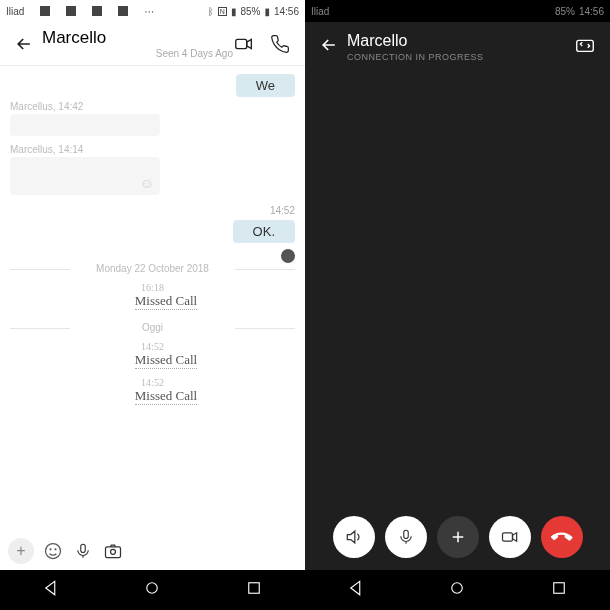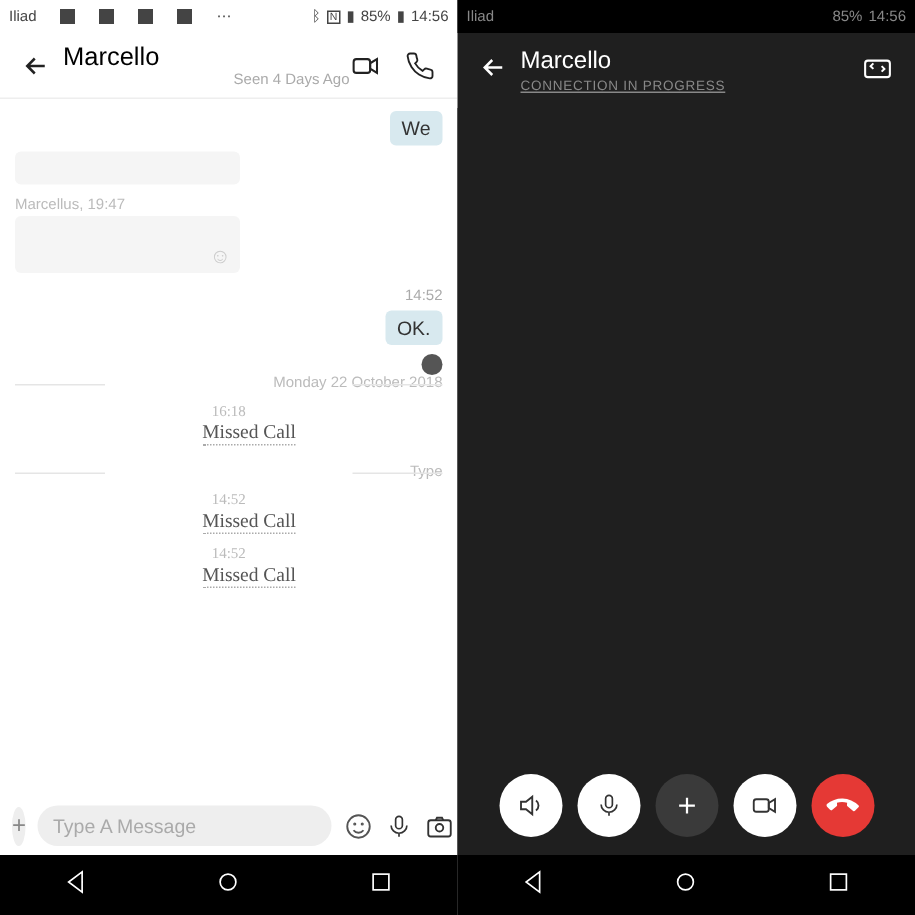--- a/index.html
+++ b/index.html
@@ -21,27 +21,27 @@
     .header-l { display: flex; align-items: center; padding: 6px 10px; border-bottom: 1px solid #eee; }
     .back-btn { width: 28px; height: 28px; display: flex; align-items: center; justify-content: center; }
     .title-block { flex: 1; padding-left: 4px; }
     .title-name { font-size: 17px; color: #000; font-weight: 400; }
     .title-sub { font-size: 10px; color: #aaa; text-align: right; }
     .header-icons { display: flex; gap: 14px; align-items: center; padding-right: 4px; }
     .hicon { width: 22px; height: 22px; display: flex; align-items: center; justify-content: center; }
 
     
     .chat { flex: 1; overflow: hidden; padding: 4px 10px; font-size: 12px; color: #999; }
-    .bubble-out { background: #d8e9ef; border-radius: 4px; padding: 4px 8px; font-size: 13px; color: #333; float: right; clear: both; margin: 4px 0; }
+    .bubble-out { background: #d8e9ef; border-radius: 4px; padding: 4px 20px; font-size: 13px; color: #333; float: right; clear: both; margin: 4px 0; }
     .meta-line { font-size: 10px; color: #bbb; clear: both; margin: 8px 0 2px; }
     .bubble-in { background: #f5f5f5; border-radius: 4px; padding: 10px; width: 150px; min-height: 22px; clear: both; margin-bottom: 4px; position: relative; }
     .emoji-r { position: absolute; right: 6px; bottom: 4px; color: #ccc; font-size: 14px; }
     .time-r { text-align: right; font-size: 10px; color: #aaa; clear: both; padding-top: 6px; }
     .avatar-sm { width: 14px; height: 14px; border-radius: 50%; background: #555; float: right; clear: both; margin-top: 2px; }
-    .date-sep { text-align: right; font-size: 10px; color: #bbb; margin: 12px 0 6px; position: relative; clear: both; }
+    .date-sep { text-align: center; font-size: 10px; color: #bbb; margin: 12px 0 6px; position: relative; clear: both; }
     .date-sep:before, .date-sep:after { content:''; position:absolute; top:50%; width:60px; border-top:1px solid #e5e5e5; }
     .date-sep:before{ left:0; } .date-sep:after{ right:0; }
     .call-entry { text-align: center; clear: both; margin: 8px 0; font-family: Liberation Serif, serif; }
     .call-time { font-size: 10px; color: #bbb; }
     .call-label { font-size: 13px; color: #555; border-bottom: 1px dotted #aaa; display: inline-block; margin-left: 27px; }
 
     
     .compose { display: flex; align-items: center; padding: 6px 8px; gap: 8px; border-top: 1px solid #fff; }
     .plus { width: 26px; height: 26px; border-radius: 50%; background: #eee; display: flex; align-items: center; justify-content: center; color: #888; font-size: 16px; }
     .msg-input { flex: 1; background: #eee; border: none; border-radius: 14px; padding: 6px 10px; font-size: 13px; color: #888; }
@@ -49,21 +49,21 @@
     .ci { width: 22px; height: 22px; display:flex; align-items:center; justify-content:center; }
 
     
     .navbar { height: 40px; background: #000; display: flex; align-items: center; justify-content: space-around; }
     .navbtn svg { stroke: #fff; fill: none; }
 
     
     .header-r { display: flex; align-items: center; padding: 10px 14px; }
     .title-r { flex: 1; padding-left: 8px; }
     .title-r-name { font-size: 16px; color: #fff; }
-    .title-r-sub { font-size: 9px; letter-spacing: 0.5px; color: #888; margin-top: 2px; text-decoration: underline; }
+    .title-r-sub { font-size: 9px; letter-spacing: 0.5px; color: #888; margin-top: 2px; }
     .call-body { flex: 1; background: #1f1f1f; }
     .call-controls { display: flex; justify-content: center; align-items: center; gap: 10px; padding: 12px 0; background: #1f1f1f; }
     .ccbtn { width: 42px; height: 42px; border-radius: 50%; display: flex; align-items: center; justify-content: center; }
     .cc-white { background: #fff; color: #333; }
     .cc-dark { background: #3a3a3a; color: #fff; }
     .cc-red { background: #e53935; color: #fff; }
   </style>
 </head>
 <body>
 
@@ -107,48 +107,48 @@
       <div class="hicon">
         <svg width="20" height="20" viewBox="0 0 24 24" fill="none" stroke="#222" stroke-width="1.5">
             <path d="M22 16.92v3a2 2 0 01-2.18 2 19.79 19.79 0 01-8.63-3.07 19.5 19.5 0 01-6-6A19.79 19.79 0 012.09 4.18 2 2 0 014.08 2h3a2 2 0 012 1.72c.13.96.36 1.9.7 2.81a2 2 0 01-.45 2.11L8.09 9.91a16 16 0 006 6l1.27-1.27a2 2 0 012.11-.45c.91.34 1.85.57 2.81.7A2 2 0 0122 16.92z"></path>
           </svg>
       </div>
     </div>
   </div>
 
   <div class="chat">
     <div class="bubble-out">We</div>
+    <div class="meta-line">Marcellus, 14:42</div>
     <div class="bubble-in"></div>
-    <div class="meta-line">Marcellus, 19:47</div>
+    <div class="meta-line">Marcellus, 14:14</div>
     <div class="bubble-in" style="min-height:38px;">
       <span class="emoji-r">☺</span>
     </div>
     <div class="time-r">14:52</div>
     <div class="bubble-out">OK.</div>
     <div class="avatar-sm"></div>
 
     <div class="date-sep">Monday 22 October 2018</div>
     <div class="call-entry">
       <div class="call-time">16:18</div>
       <span class="call-label">Missed Call</span>
     </div>
-    <div class="date-sep">Type</div>
+    <div class="date-sep">Oggi</div>
     <div class="call-entry">
       <div class="call-time">14:52</div>
       <span class="call-label">Missed Call</span>
     </div>
     <div class="call-entry">
       <div class="call-time">14:52</div>
       <span class="call-label">Missed Call</span>
     </div>
   </div>
 
   <div class="compose">
     <div class="plus">+</div>
-    <input class="msg-input" placeholder="Type A Message" style="">
     <div class="ci">
       <svg width="20" height="20" viewBox="0 0 24 24" fill="none" stroke="#555" stroke-width="1.5">
           <circle cx="12" cy="12" r="9"></circle>
           <circle cx="9" cy="10" r="0.5" fill="#555"></circle>
           <circle cx="15" cy="10" r="0.5" fill="#555"></circle>
           <path d="M8 15s1.5 2 4 2 4-2 4-2"></path>
         </svg>
     </div>
     <div class="ci">
       <svg width="18" height="18" viewBox="0 0 24 24" fill="none" stroke="#333" stroke-width="1.5">

